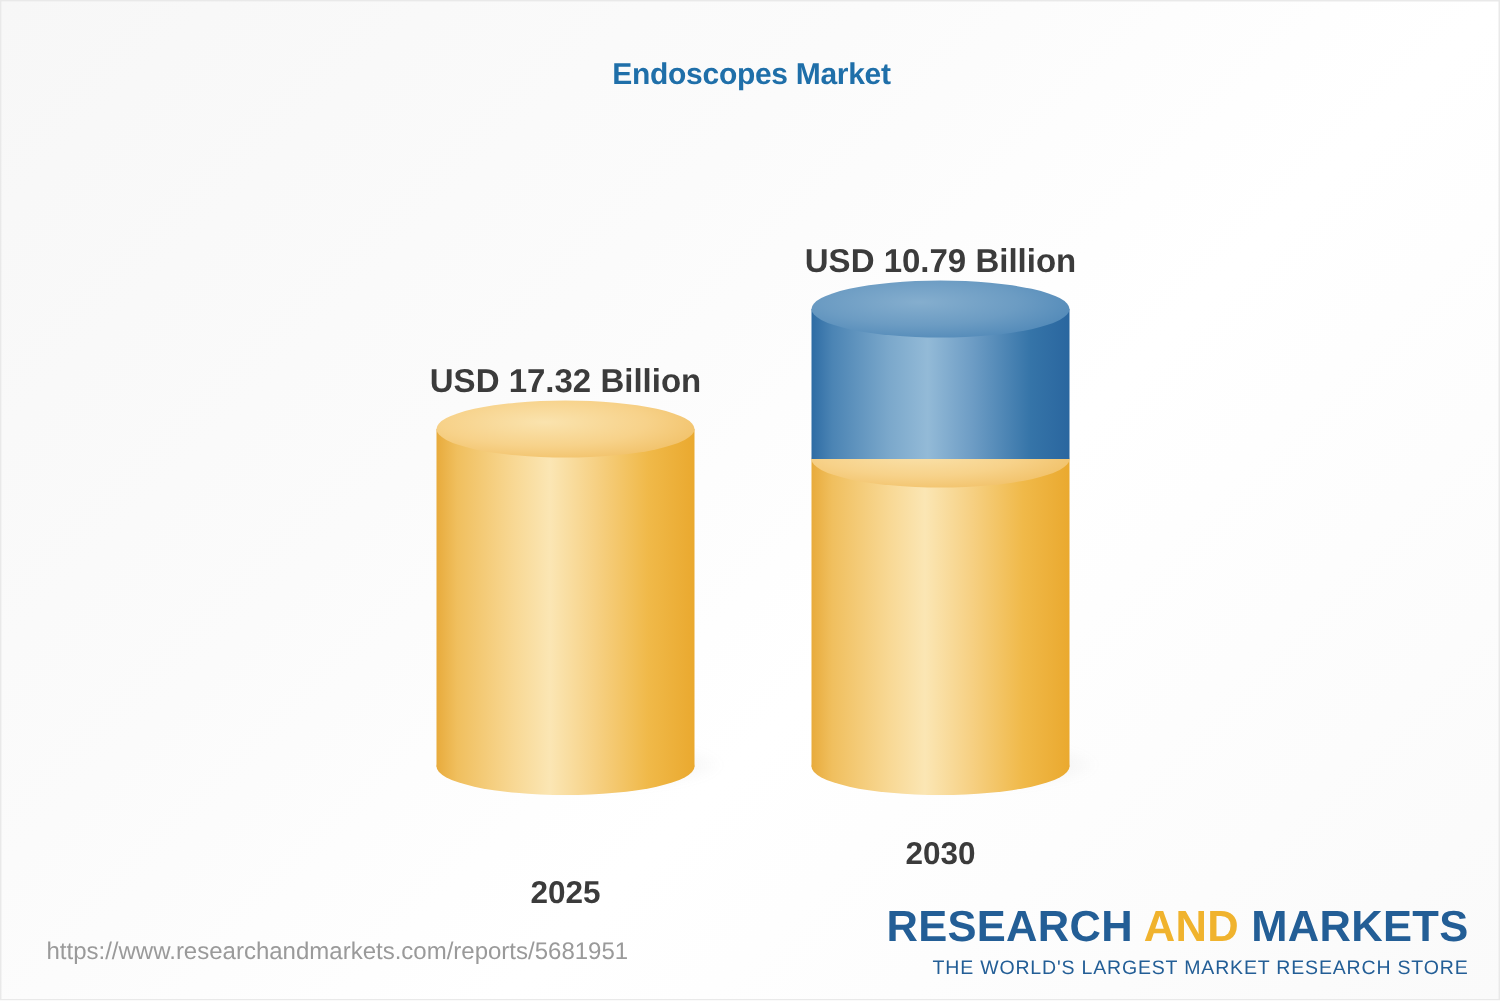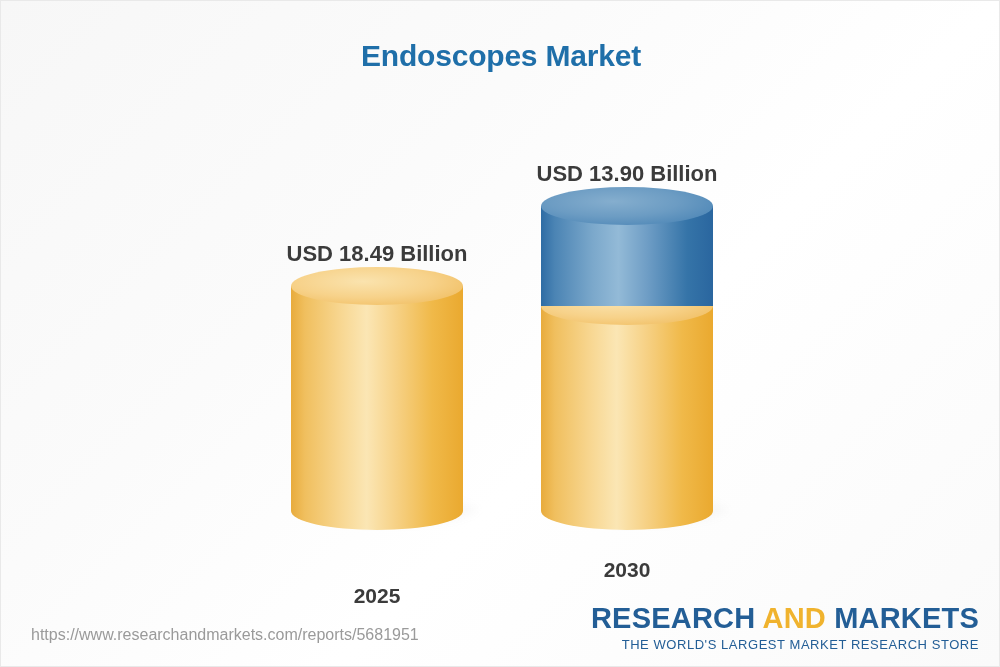--- a/index.html
+++ b/index.html
@@ -27,21 +27,21 @@
   .header {
     position: absolute;
     top: 0;
     left: 0;
     width: 1000px;
     text-align: center;
   }
   .chart-title {
     margin: 0;
     padding-top: 38px;
-    font-size: 30px;
+    font-size: 20px;
     font-weight: bold;
     color: #1f6fa9;
     letter-spacing: -0.2px;
     line-height: 1.1;
   }
   .chart-subtitle {
     margin: 0;
     padding-top: 16px;
     font-size: 21px;
     font-weight: normal;
@@ -218,36 +218,36 @@
 
 <div id="infographic">
 
   <div class="header">
     <h1 class="chart-title">Endoscopes Market</h1>
   </div>
 
   <div class="plot">
 
     <div class="bar-group g1">
-      <div class="value-label">USD 18.49 Billion</div>
+      <div class="value-label">USD 17.32 Billion</div>
 
       <div class="cylinder" style="top:45px; height:225px;">
         <div class="cyl-shadow"></div>
         <div class="seg yellow" style="top:0; height:225px;">
           <div class="seg-bottom"></div>
           <div class="seg-body"></div>
           <div class="seg-top"></div>
         </div>
       </div>
 
       <div class="cat-label" style="top:297px;margin-top:46px;">2025</div>
     </div>
 
     <div class="bar-group g2">
-      <div class="value-label">USD 13.90 Billion</div>
+      <div class="value-label">USD 10.79 Billion</div>
 
       <div class="cylinder" style="top:45px; height:305px;">
         <div class="cyl-shadow"></div>
 
         <div class="seg yellow" style="top:100px; height:205px;">
           <div class="seg-bottom"></div>
           <div class="seg-body"></div>
           <div class="seg-top"></div>
         </div>
 

